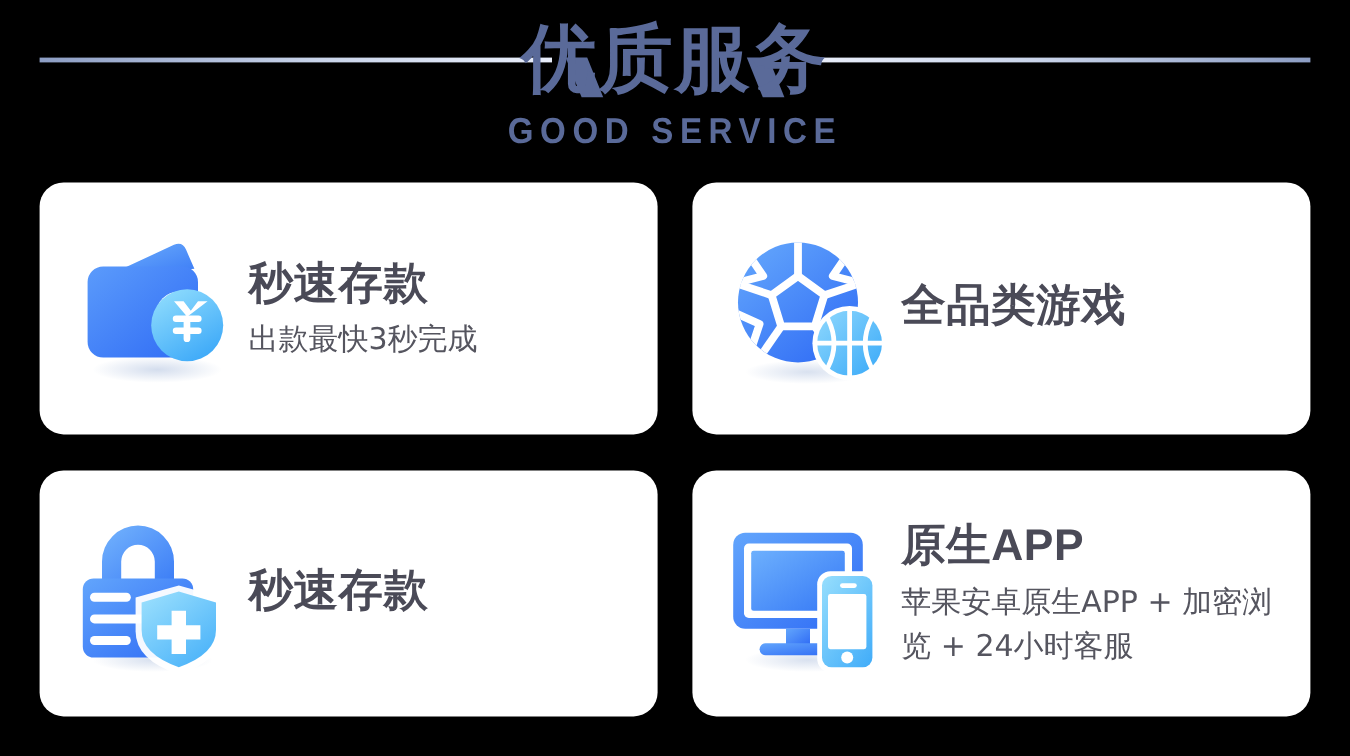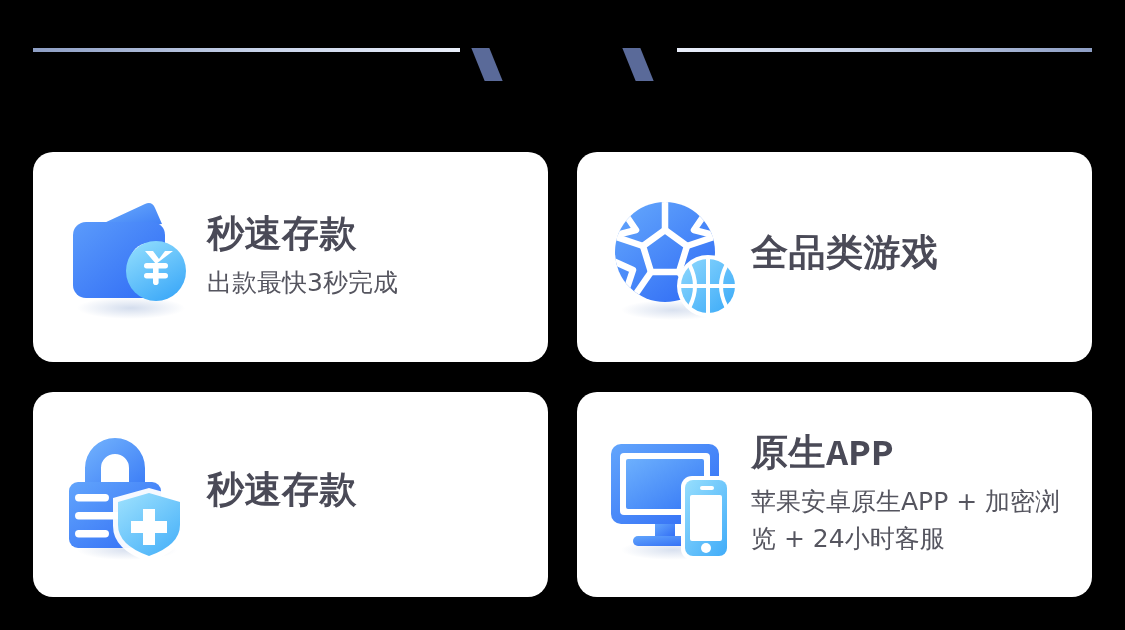--- a/index.html
+++ b/index.html
@@ -110,21 +110,21 @@
     overflow: hidden;
   }
   .card-icon {
     width: 142px;
     min-width: 142px;
     height: 142px;
     position: relative;
   }
   .card-text { padding-left: 6px; }
   .card-title {
-    font-family: Liberation Mono, monospace;
+    font-family: Liberation Sans, sans-serif;
     font-size: 37px;
     font-weight: bold;
     color: #4a4a57;
     line-height: 46px;
     letter-spacing: 0.5px;
     margin: 0 0 5px 0;
     white-space: nowrap;
   }
   .card-desc {
     font-family: "DejaVu Sans", "Liberation Sans", sans-serif;
@@ -147,20 +147,24 @@
   <div class="header-rule left">
     <div class="rule-line"></div>
     <div class="rule-slash"></div>
   </div>
 
   <div class="header-rule right">
     <div class="rule-slash"></div>
     <div class="rule-line"></div>
   </div>
 
+  <div class="header-titles">
+    <div class="title-cn">优质服务</div>
+    <div class="title-en">GOOD SERVICE</div>
+  </div>
 </div>
 
 <div class="grid">
 
   <div class="card">
     <div class="card-icon">
       <svg class="icon-svg" viewBox="0 0 142 142" xmlns="http://www.w3.org/2000/svg">
         <defs>
           <linearGradient id="w1" x1="0" y1="0" x2="1" y2="1">
             <stop offset="0%" stop-color="#5b9bfb"></stop>

